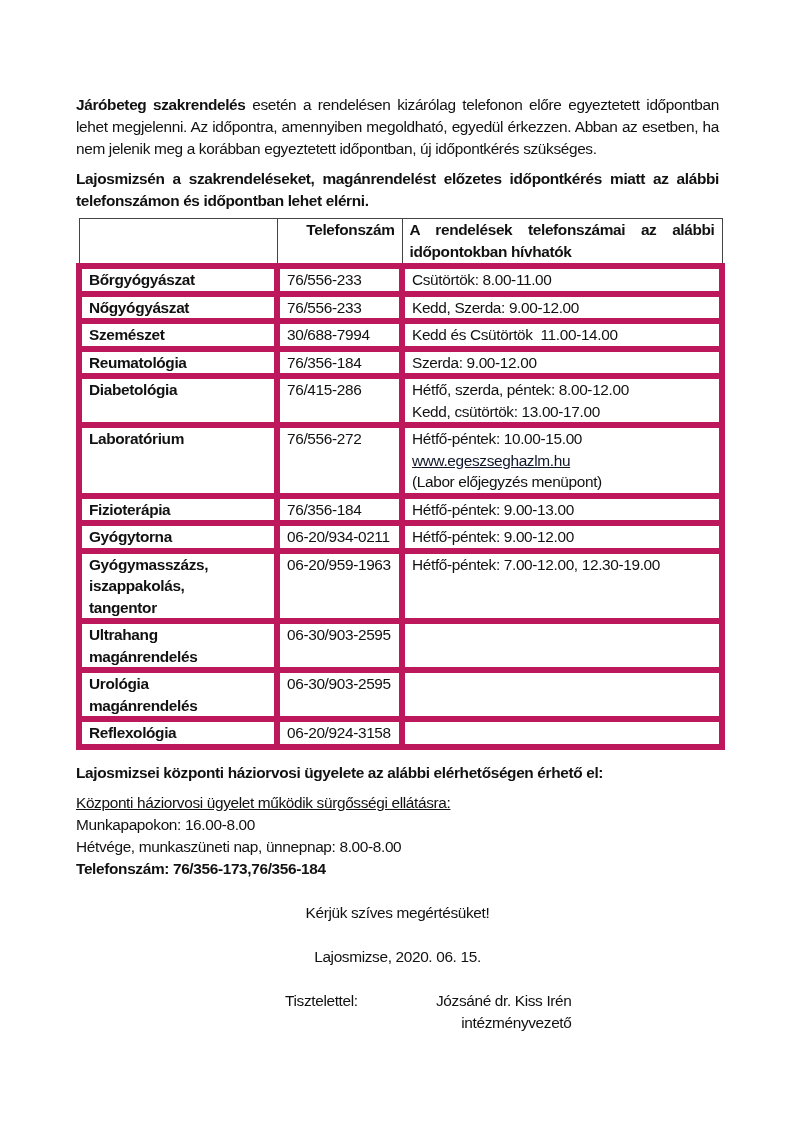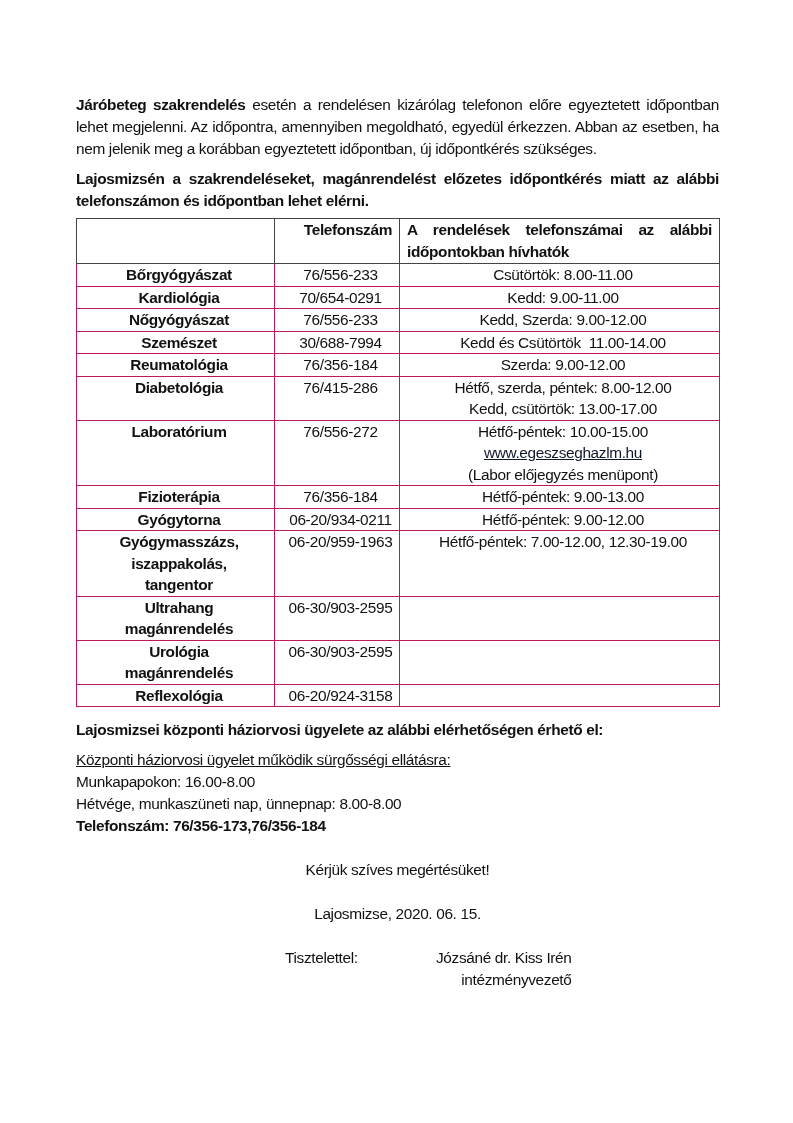--- a/index.html
+++ b/index.html
@@ -9,22 +9,22 @@
   }
   .page { position: absolute; left: 76px; top: 94px; width: 643px; }
   p { margin: 0; line-height: 22px; letter-spacing: -0.35px; }
   .b { font-weight: bold; }
   .intro { text-align: justify; }
   .p2 { margin-top: 8px; font-weight: bold; text-align: justify; }
   table {
     margin-top: 6px; border-collapse: collapse; width: 643px; table-layout: fixed;
   }
   td {
-    border: 1px solid #be185d; vertical-align: top; padding: 0 0 0 7px;
-    line-height: 21.5px; letter-spacing: -0.35px; text-align: center;
+    border: 6px solid #be185d; vertical-align: top; padding: 0 0 0 7px;
+    line-height: 21.5px; letter-spacing: -0.35px;
   }
   td.name { font-weight: bold; }
   th {
     border: 1px solid #444; vertical-align: top; padding: 0 7px 0 7px;
     line-height: 22px; text-align: right; font-weight: bold; letter-spacing: -0.35px;
   }
   th.just { text-align: justify; text-align-last: left; }
   .line { display: block; }
   a.link { color: #0f172a; text-decoration: underline; }
   .sec { margin-top: 12px; font-weight: bold; }
@@ -53,25 +53,20 @@
         <th></th>
         <th>Telefonszám</th>
         <th class="just">A rendelések telefonszámai az alábbi időpontokban hívhatók</th>
       </tr>
     </thead>
     <tbody>
       <tr>
         <td class="name">Bőrgyógyászat</td>
         <td>76/556-233</td>
         <td>Csütörtök: 8.00-11.00</td>
-      </tr>
-      <tr>
-        <td class="name">Kardiológia</td>
-        <td>70/654-0291</td>
-        <td>Kedd: 9.00-11.00</td>
       </tr>
       <tr>
         <td class="name">Nőgyógyászat</td>
         <td>76/556-233</td>
         <td>Kedd, Szerda: 9.00-12.00</td>
       </tr>
       <tr>
         <td class="name">Szemészet</td>
         <td>30/688-7994</td>
         <td style="white-space:pre">Kedd és Csütörtök  11.00-14.00</td>

